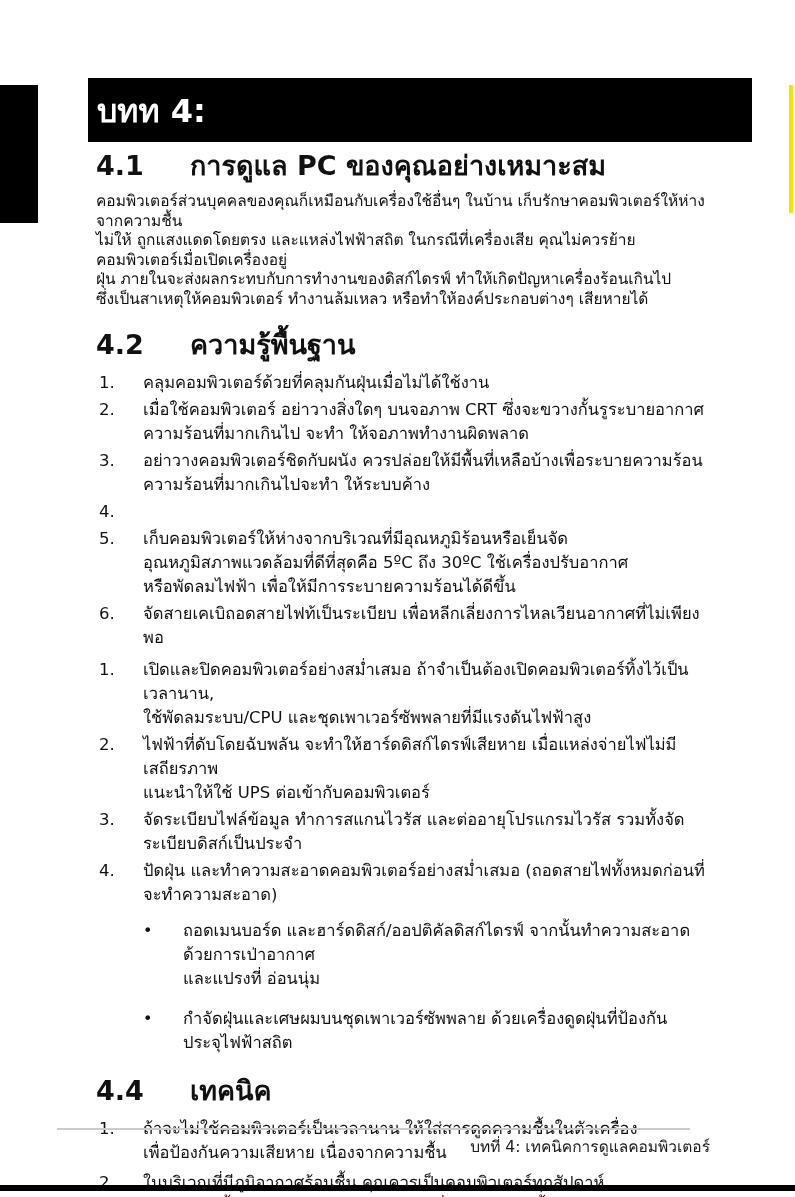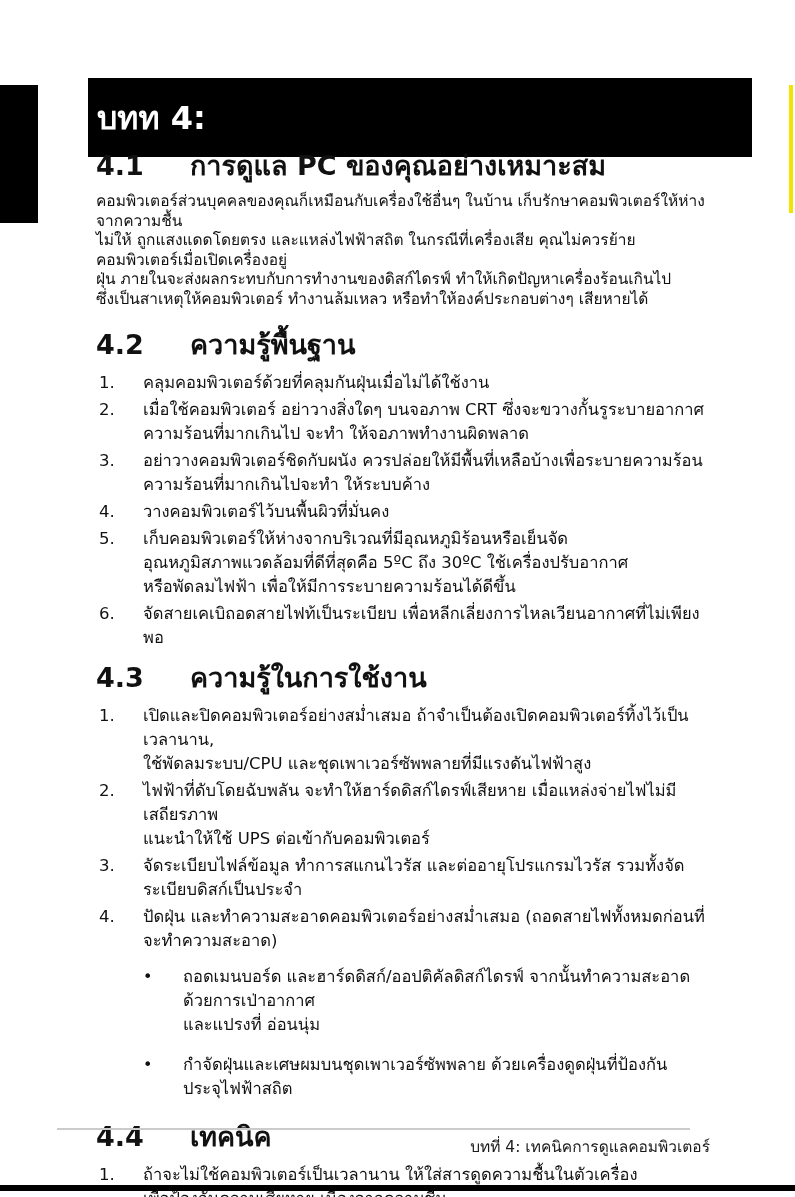--- a/index.html
+++ b/index.html
@@ -12,21 +12,21 @@
     font-family:"DejaVu Sans", "Liberation Sans", sans-serif;
     overflow:hidden;
   }
   
   .left-tab   { position:absolute; left:0; top:85px; width:38px; height:138px; background:#000; }
   .edge-line  { position:absolute; left:789px; top:85px; width:4px; height:128px; background:#f2e300; }
   .bottom-bar { position:absolute; left:0; top:1185px; width:795px; height:6px; background:#000; }
 
   
   .header-bar {
-    position:absolute; left:88px; top:78px; width:664px; height:79px;
+    position:absolute; left:88px; top:78px; width:664px; height:64px;
     background:#000; color:#fff;
     display:flex; align-items:center;
   }
   .header-label { font-size:32px; font-weight:bold; margin-left:9px; white-space:nowrap; }
   .header-title { font-size:32px; font-weight:bold; margin-left:74px; white-space:nowrap; }
 
   
   .content { position:absolute; left:96px; top:148px; width:618px; }
 
   .sec-head { display:flex; align-items:flex-start; line-height:36px; }
@@ -97,38 +97,33 @@
         <span class="txt">เมื่อใช้คอมพิวเตอร์ อย่าวางสิ่งใดๆ บนจอภาพ CRT ซึ่งจะขวางกั้นรูระบายอากาศ
 ความร้อนที่มากเกินไป จะทำ ให้จอภาพทำงานผิดพลาด</span>
       </div>
       <div class="num-item">
         <span class="num">3.</span>
         <span class="txt">อย่าวางคอมพิวเตอร์ชิดกับผนัง ควรปล่อยให้มีพื้นที่เหลือบ้างเพื่อระบายความร้อน
 ความร้อนที่มากเกินไปจะทำ ให้ระบบค้าง</span>
       </div>
       <div class="num-item">
         <span class="num">4.</span>
-        <span class="txt">วางคอมพิวเตอร์ไว้บนพื้นผิวที่มั่นคง</span>
       </div>
       <div class="num-item">
         <span class="num">5.</span>
         <span class="txt">เก็บคอมพิวเตอร์ให้ห่างจากบริเวณที่มีอุณหภูมิร้อนหรือเย็นจัด
 อุณหภูมิสภาพแวดล้อมที่ดีที่สุดคือ 5ºC ถึง 30ºC  ใช้เครื่องปรับอากาศ
 หรือพัดลมไฟฟ้า เพื่อให้มีการระบายความร้อนได้ดีขึ้น</span>
       </div>
       <div class="num-item">
         <span class="num">6.</span>
         <span class="txt">จัดสายเคเบิถอดสายไฟท้เป็นระเบียบ เพื่อหลีกเลี่ยงการไหลเวียนอากาศที่ไม่เพียงพอ</span>
       </div>
     </div>
 
-    <div class="sec-head mt2">
-      <span class="sec-num">4.3</span>
-      <span class="sec-title">ความรู้ในการใช้งาน</span>
-    </div>
     <div class="num-list">
       <div class="num-item">
         <span class="num">1.</span>
         <span class="txt">เปิดและปิดคอมพิวเตอร์อย่างสม่ำเสมอ ถ้าจำเป็นต้องเปิดคอมพิวเตอร์ทิ้งไว้เป็นเวลานาน,
 ใช้พัดลมระบบ/CPU และชุดเพาเวอร์ซัพพลายที่มีแรงดันไฟฟ้าสูง</span>
       </div>
       <div class="num-item">
         <span class="num">2.</span>
         <span class="txt">ไฟฟ้าที่ดับโดยฉับพลัน จะทำให้ฮาร์ดดิสก์ไดรฟ์เสียหาย เมื่อแหล่งจ่ายไฟไม่มีเสถียรภาพ
 แนะนำให้ใช้ UPS ต่อเข้ากับคอมพิวเตอร์</span>

